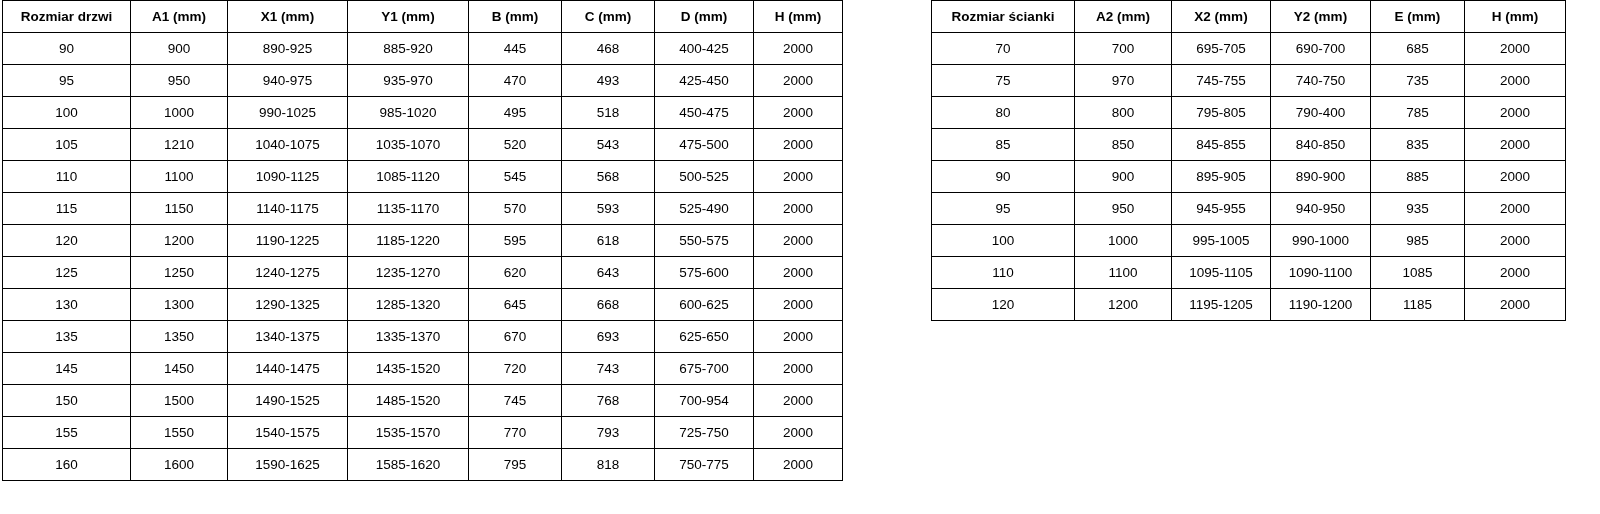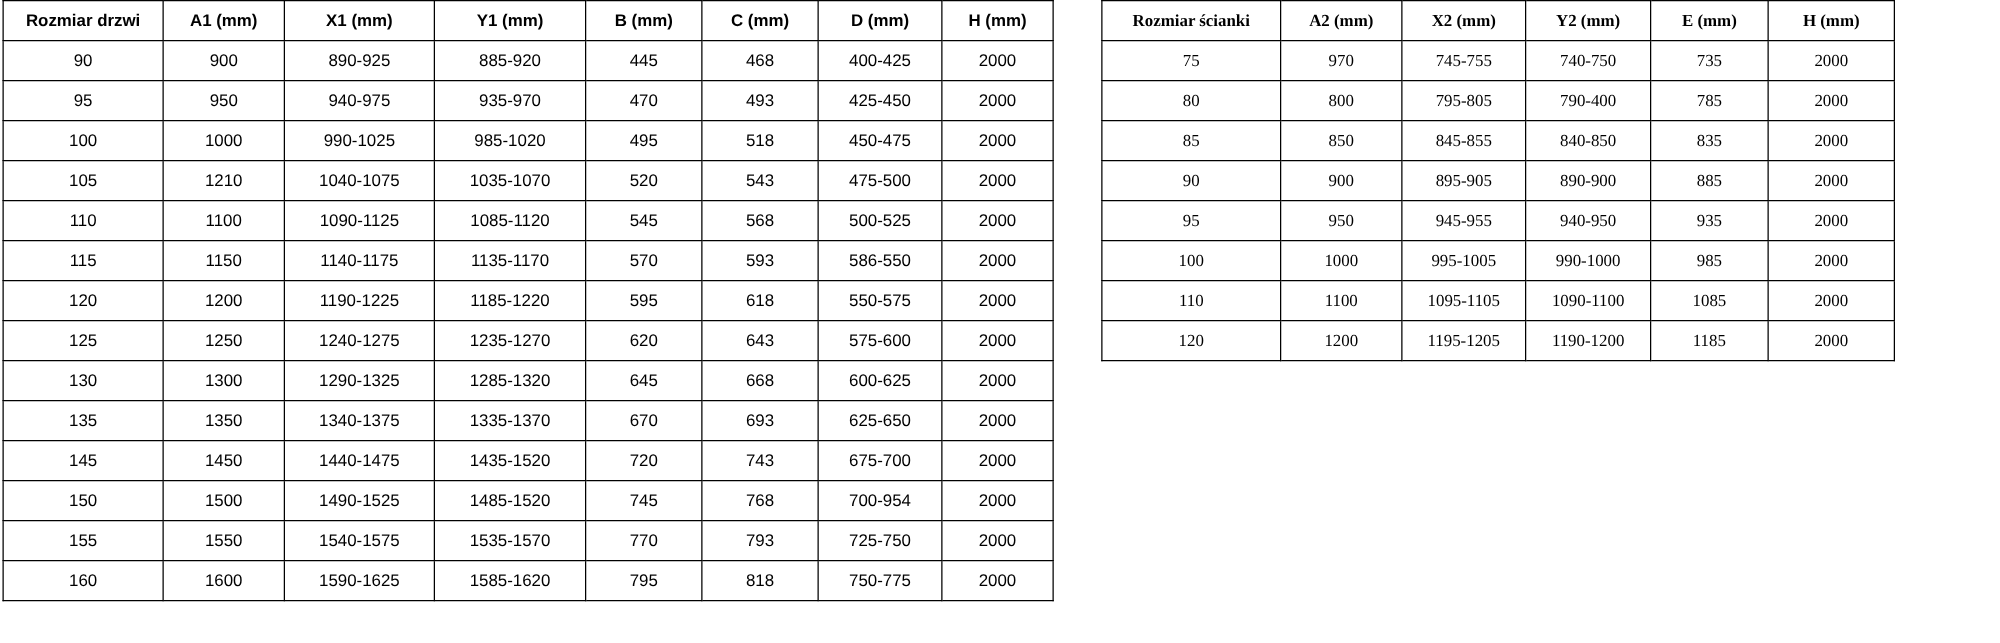--- a/index.html
+++ b/index.html
@@ -21,23 +21,22 @@
   }
   .table-wrap {
     position: absolute;
     top: 0;
   }
   #doors-table-wrap {
     left: 2px;
     width: 840px;
   }
   #walls-table-wrap {
-    left: 881px;
+    left: 931px;
     width: 634px;
-    font-family: Liberation Serif, serif;
   }
   table {
     border-collapse: collapse;
     width: 100%;
     table-layout: fixed;
   }
   th, td {
     border: 1px solid #000000;
     text-align: center;
     vertical-align: middle;
@@ -150,21 +149,21 @@
             <td>500-525</td>
             <td>2000</td>
           </tr>
           <tr>
             <td>115</td>
             <td>1150</td>
             <td>1140-1175</td>
             <td>1135-1170</td>
             <td>570</td>
             <td>593</td>
-            <td>586-550</td>
+            <td>525-490</td>
             <td>2000</td>
           </tr>
           <tr>
             <td>120</td>
             <td>1200</td>
             <td>1190-1225</td>
             <td>1185-1220</td>
             <td>595</td>
             <td>618</td>
             <td>550-575</td>
@@ -259,20 +258,28 @@
             <th>Rozmiar ścianki</th>
             <th>A2 (mm)</th>
             <th>X2 (mm)</th>
             <th>Y2 (mm)</th>
             <th>E (mm)</th>
             <th>H (mm)</th>
           </tr>
       </thead>
       <tbody id="walls-body">
           <tr>
+            <td>70</td>
+            <td>700</td>
+            <td>695-705</td>
+            <td>690-700</td>
+            <td>685</td>
+            <td>2000</td>
+          </tr>
+          <tr>
             <td>75</td>
             <td>970</td>
             <td>745-755</td>
             <td>740-750</td>
             <td>735</td>
             <td>2000</td>
           </tr>
           <tr>
             <td>80</td>
             <td>800</td>

